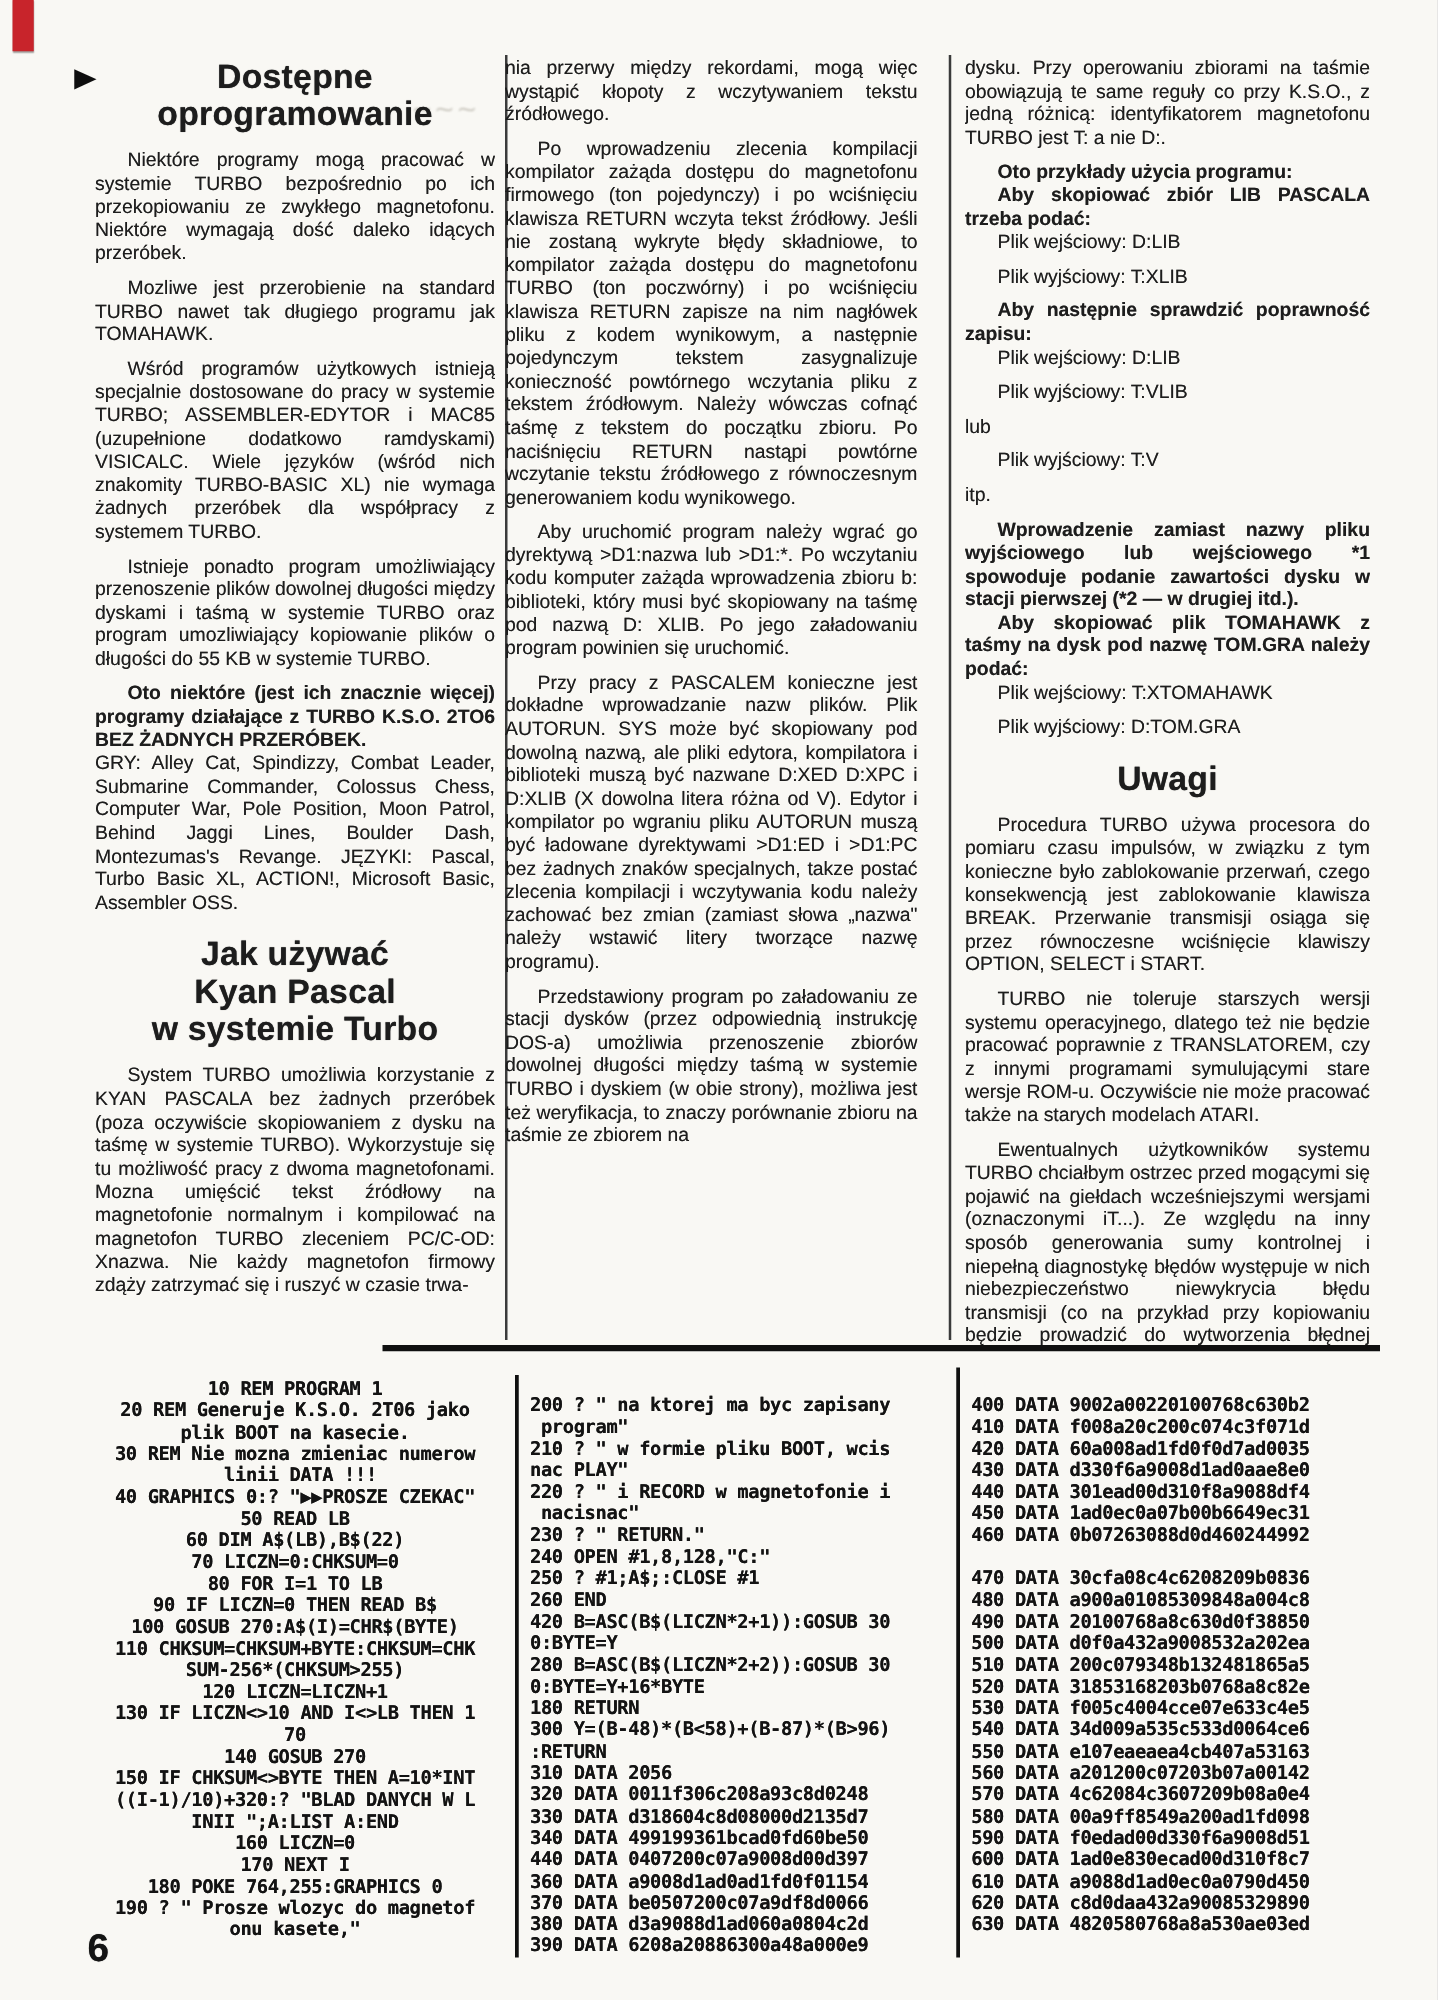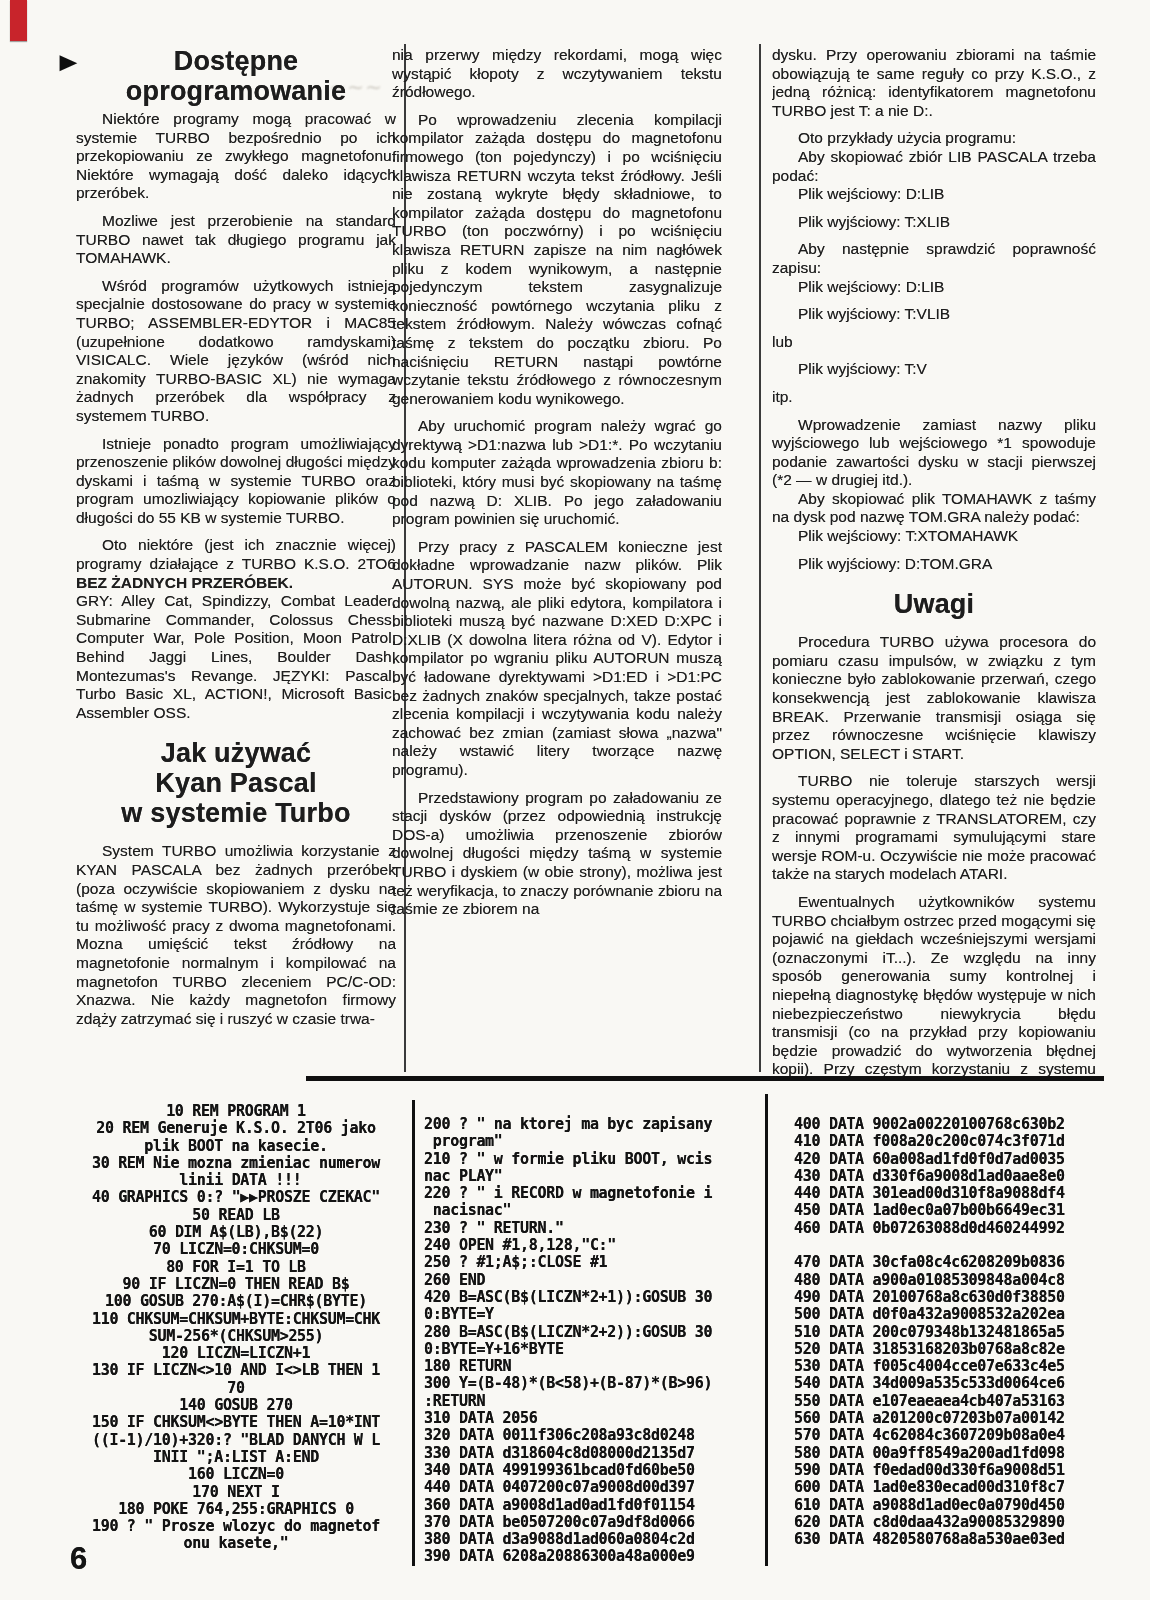--- a/index.html
+++ b/index.html
@@ -10,27 +10,27 @@
   }
   
   .col{
     position:absolute;text-align:justify;
     font-size:15.5px;line-height:18.6px;
     text-shadow:0 0 .5px rgba(20,20,20,.6);
     overflow:hidden;
   }
   .col p{margin:0 0 9px 0;}
   .col p.ind{text-indent:26px;}
-  .col p.tight{margin:0;}
+  .col p.tight{margin:0;font-weight:bold;}
   .article-h{
     font-weight:bold;text-align:center;
     font-size:27px;line-height:30px;letter-spacing:.2px;
     text-shadow:0 0 .6px rgba(0,0,0,.75);
   }
-  .h-top{margin:0 0 4px 0;}
+  .h-top{margin:0 0 14px 0;}
   .h-mid{margin:16px 0 14px 0;}
   .fileline{margin:0;text-indent:26px;}
   .flushline{margin:0;text-indent:0;}
   
   .vrule{position:absolute;width:2px;background:#3b3b3b;}
   .hrule{position:absolute;background:#101010;}
   
   .code-col{
     position:absolute;
     font-family:"DejaVu Sans Mono",monospace;
@@ -72,21 +72,21 @@
     <p class="ind tight"><span>Oto niektóre (jest ich znacznie więcej) programy działające z TURBO K.S.O. 2TO6</span> <b>BEZ ŻADNYCH PRZERÓBEK.</b></p>
     <p>GRY: Alley Cat, Spindizzy, Combat Leader, Submarine Commander, Colossus Chess, Computer War, Pole Position, Moon Patrol, Behind Jaggi Lines, Boulder Dash, Montezumas's Revange. JĘZYKI: Pascal, Turbo Basic XL, ACTION!, Microsoft Basic, Assembler OSS.</p>
     <div class="article-h h-mid">
       <div>Jak używać</div>
       <div>Kyan Pascal</div>
       <div>w systemie Turbo</div>
     </div>
     <p class="ind">System TURBO umożliwia korzystanie z KYAN PASCALA bez żadnych przeróbek (poza oczywiście skopiowaniem z dysku na taśmę w systemie TURBO). Wykorzystuje się tu możliwość pracy z dwoma magnetofonami. Mozna umięścić tekst źródłowy na magnetofonie normalnym i kompilować na magnetofon TURBO zleceniem PC/C-OD: Xnazwa. Nie każdy magnetofon firmowy zdąży zatrzymać się i ruszyć w czasie trwa-</p>
   </div>
 
-  <div class="col" style="left:392px;top:46px;width:330px;height:1030px;">
+  <div class="col" style="left:404px;top:46px;width:330px;height:1030px;">
     <p>nia przerwy między rekordami, mogą więc wystąpić kłopoty z wczytywaniem tekstu źródłowego.</p>
     <p class="ind">Po wprowadzeniu zlecenia kompilacji kompilator zażąda dostępu do magnetofonu firmowego (ton pojedynczy) i po wciśnięciu klawisza RETURN wczyta tekst źródłowy. Jeśli nie zostaną wykryte błędy składniowe, to kompilator zażąda dostępu do magnetofonu TURBO (ton poczwórny) i po wciśnięciu klawisza RETURN zapisze na nim nagłówek pliku z kodem wynikowym, a następnie pojedynczym tekstem zasygnalizuje konieczność powtórnego wczytania pliku z tekstem źródłowym. Należy wówczas cofnąć taśmę z tekstem do początku zbioru. Po naciśnięciu RETURN nastąpi powtórne wczytanie tekstu źródłowego z równoczesnym generowaniem kodu wynikowego.</p>
     <p class="ind">Aby uruchomić program należy wgrać go dyrektywą &gt;D1:nazwa lub &gt;D1:*. Po wczytaniu kodu komputer zażąda wprowadzenia zbioru b: biblioteki, który musi być skopiowany na taśmę pod nazwą D: XLIB. Po jego załadowaniu program powinien się uruchomić.</p>
     <p class="ind">Przy pracy z PASCALEM konieczne jest dokładne wprowadzanie nazw plików. Plik AUTORUN. SYS może być skopiowany pod dowolną nazwą, ale pliki edytora, kompilatora i biblioteki muszą być nazwane D:XED D:XPC i D:XLIB (X dowolna litera różna od V). Edytor i kompilator po wgraniu pliku AUTORUN muszą być ładowane dyrektywami &gt;D1:ED i &gt;D1:PC bez żadnych znaków specjalnych, takze postać zlecenia kompilacji i wczytywania kodu należy zachować bez zmian (zamiast słowa „nazwa" należy wstawić litery tworzące nazwę programu).</p>
     <p class="ind">Przedstawiony program po załadowaniu ze stacji dysków (przez odpowiednią instrukcję DOS-a) umożliwia przenoszenie zbiorów dowolnej długości między taśmą w systemie TURBO i dyskiem (w obie strony), możliwa jest też weryfikacja, to znaczy porównanie zbioru na taśmie ze zbiorem na</p>
   </div>
 
   <div class="col" style="left:772px;top:46px;width:324px;height:1030px;">
     <p>dysku. Przy operowaniu zbiorami na taśmie obowiązują te same reguły co przy K.S.O., z jedną różnicą: identyfikatorem magnetofonu TURBO jest T: a nie D:.</p>
     <p class="ind tight">Oto przykłady użycia programu:</p>
@@ -158,21 +158,21 @@
       <div class="code-line">310 DATA 2056</div>
       <div class="code-line">320 DATA 0011f306c208a93c8d0248</div>
       <div class="code-line">330 DATA d318604c8d08000d2135d7</div>
       <div class="code-line">340 DATA 499199361bcad0fd60be50</div>
       <div class="code-line">440 DATA 0407200c07a9008d00d397</div>
       <div class="code-line">360 DATA a9008d1ad0ad1fd0f01154</div>
       <div class="code-line">370 DATA be0507200c07a9df8d0066</div>
       <div class="code-line">380 DATA d3a9088d1ad060a0804c2d</div>
       <div class="code-line">390 DATA 6208a20886300a48a000e9</div>
     </div>
-  <div class="code-col" style="left:777px;top:1116px;width:330px;margin-left:17px;">
+  <div class="code-col" style="left:777px;top:1116px;width:330px;">
       <div class="code-line">400 DATA 9002a00220100768c630b2</div>
       <div class="code-line">410 DATA f008a20c200c074c3f071d</div>
       <div class="code-line">420 DATA 60a008ad1fd0f0d7ad0035</div>
       <div class="code-line">430 DATA d330f6a9008d1ad0aae8e0</div>
       <div class="code-line">440 DATA 301ead00d310f8a9088df4</div>
       <div class="code-line">450 DATA 1ad0ec0a07b00b6649ec31</div>
       <div class="code-line">460 DATA 0b07263088d0d460244992</div>
       <div class="code-line">&nbsp;</div>
       <div class="code-line">470 DATA 30cfa08c4c6208209b0836</div>
       <div class="code-line">480 DATA a900a01085309848a004c8</div>

